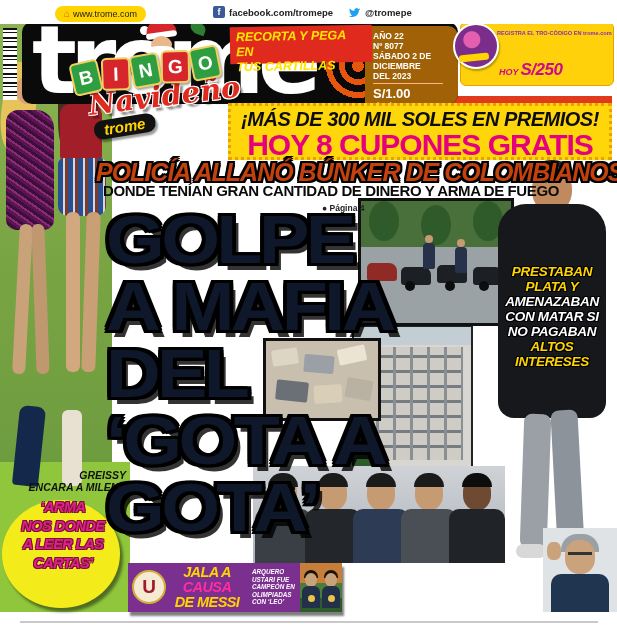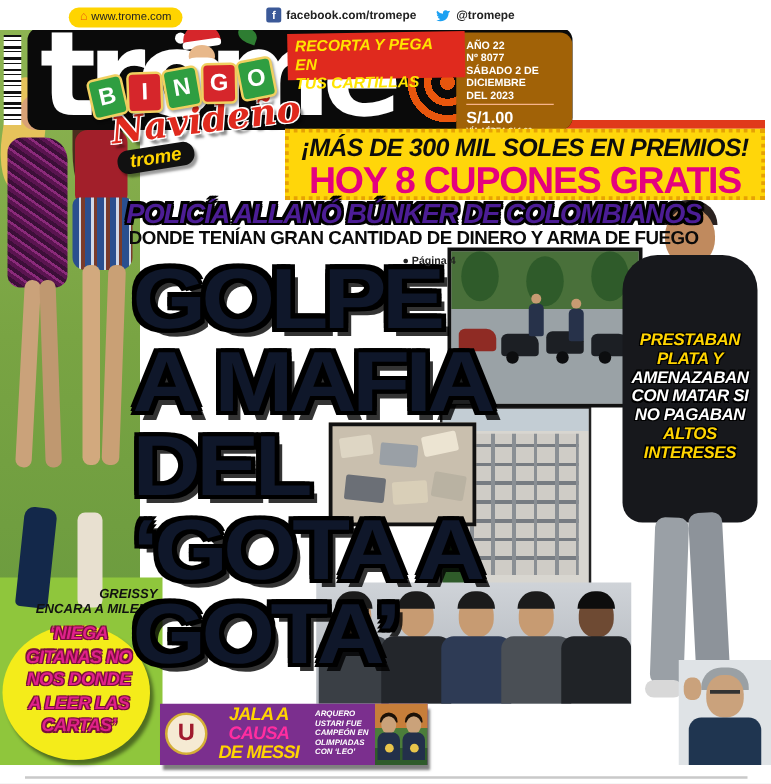--- a/index.html
+++ b/index.html
@@ -87,21 +87,21 @@
   .tile:nth-child(1){transform:rotate(-6deg);} .tile:nth-child(2){transform:rotate(5deg);}
   .tile:nth-child(3){transform:rotate(-3deg);} .tile:nth-child(4){transform:rotate(6deg);}
   .tile:nth-child(5){transform:rotate(-4deg);}
   .navideno{font-family:"DejaVu Serif",serif;font-style:italic;font-weight:bold;font-size:29px;color:#e02a1e;
       margin:-6px 0 0 14px;text-shadow:-1px -1px 0 #fff,1px -1px 0 #fff,-1px 1px 0 #fff,1px 1px 0 #fff,3px 4px 2px rgba(0,0,0,.45);}
   .trome-mini{display:inline-block;background:#111;color:#ffd400;border-radius:9px;padding:1px 10px;
       font-size:15px;font-weight:bold;font-style:italic;margin:-2px 0 0 16px;transform:rotate(-2deg);box-shadow:2px 3px 2px rgba(0,0,0,.4);}
 
   
   .kicker{left:96px;top:158px;width:470px;text-align:center;z-index:12;
-      font-size:22px;font-weight:bold;font-style:italic;color:#4c1d95;letter-spacing:-1px;white-space:nowrap;
+      font-size:25px;font-weight:bold;font-style:italic;color:#c2410c;letter-spacing:-1px;white-space:nowrap;
       text-shadow:-2px -2px 0 #000,2px -2px 0 #000,-2px 2px 0 #000,2px 2px 0 #000,0 2px 0 #000,0 -2px 0 #000,2px 0 0 #000,-2px 0 0 #000;}
   .deck{left:96px;top:182px;width:470px;text-align:center;z-index:12;
       font-size:15px;font-weight:bold;color:#0a0a0a;letter-spacing:-0.4px;white-space:nowrap;}
   .pref{left:322px;top:203px;font-size:8.5px;font-weight:bold;color:#222;z-index:12;}
   .headline{left:106px;top:206px;z-index:11;color:#0f172a;font-weight:bold;letter-spacing:-3px;
       font-size:62px;line-height:67px;font-family:"Liberation Sans",sans-serif;}
   .hl{transform:scale(1.22,1.1);transform-origin:0 50%;white-space:nowrap;
       text-shadow:-3px -3px 0 #000,3px -3px 0 #000,-3px 3px 0 #000,3px 3px 0 #000,-3px 0 0 #000,3px 0 0 #000,0 -3px 0 #000,0 3px 0 #000,5px 6px 0 rgba(0,0,0,.8);}
 
   
@@ -244,20 +244,29 @@
     <div class="abs santa">
       <div class="pom"></div>
       <div class="hat"></div>
       <div class="trim"></div>
       <div class="face"></div>
       <div class="beard"></div>
     </div>
     <div class="abs holly"></div>
   </div>
 
+  <div class="abs promo-box">
+    <div class="promo-reg">REGISTRA EL TRO-CÓDIGO EN trome.com</div>
+    <div class="promo-today">
+      <span class="lab">HOY</span><span class="val">S/250</span>
+    </div>
+    <div class="mascot">
+      <div class="band"></div>
+    </div>
+  </div>
 
   <div class="abs reddiv"></div>
   <div class="abs banner">
     <div class="l1">¡MÁS DE 300 MIL SOLES EN PREMIOS!</div>
     <div class="l2">HOY 8 CUPONES GRATIS</div>
   </div>
 
   <div class="abs bingo">
     <div>
       <span class="tile tg">B</span><span class="tile tr">I</span><span class="tile tg">N</span><span class="tile tr">G</span><span class="tile tg">O</span>
@@ -358,22 +367,21 @@
     </div>
   </div>
 
   <div class="abs lime"></div>
   <div class="abs gcirc"></div>
   <div class="abs gkick">
     <div>GREISSY</div>
     <div>ENCARA A MILENA</div>
   </div>
   <div class="abs gquote">
-    <div>‘NIEGA</div>
-    <div>GITANAS NO</div>
+    <div>‘ARMA</div>
     <div>NOS DONDE</div>
     <div>A LEER LAS</div>
     <div>CARTAS’</div>
   </div>
 
   <div class="abs messibox">
     <div class="ulogo">U</div>
     <div class="mh">
       <div class="y">JALA A</div>
       <div class="m">CAUSA</div>

